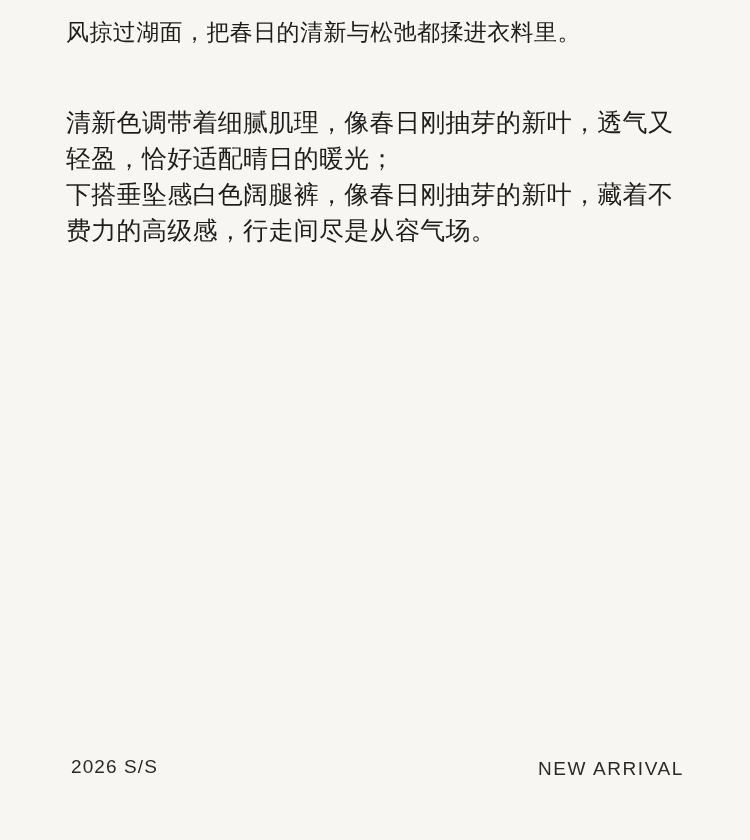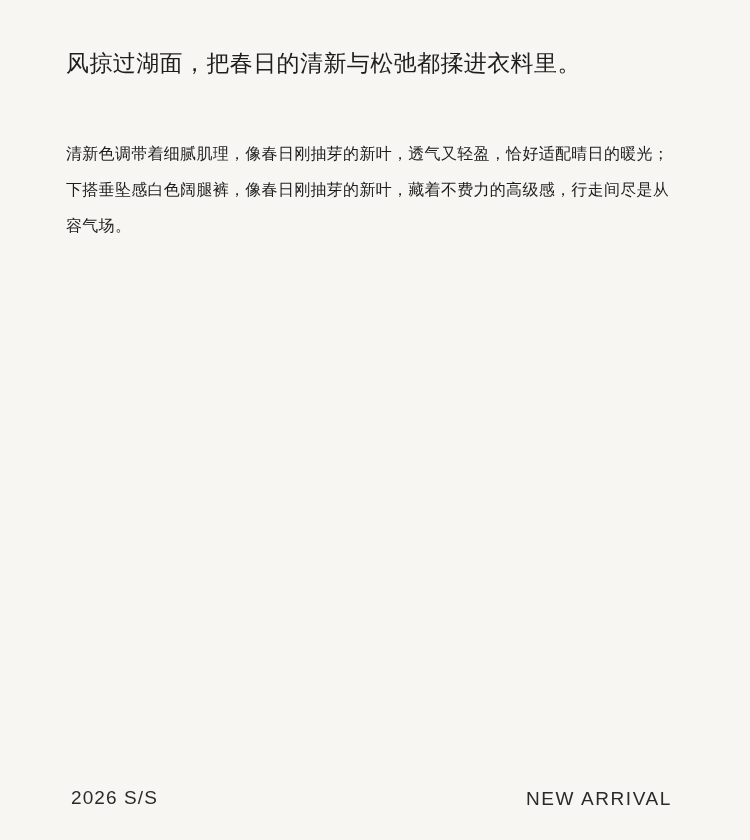--- a/index.html
+++ b/index.html
@@ -13,52 +13,53 @@
     font-family: "Liberation Sans", "DejaVu Sans", sans-serif;
     color: #222222;
     overflow: hidden;
     position: relative;
   }
   .page {
     position: relative;
     width: 750px;
     height: 840px;
     box-sizing: border-box;
-    padding: 46px 66px 0 66px;
+    padding: 15px 66px 0 66px;
   }
   .lede {
     font-size: 23px;
     line-height: 34px;
     letter-spacing: 0.4px;
     color: #1d1d1d;
     margin: 0;
     white-space: pre-wrap;
   }
   .body-block {
     margin-top: 56px;
   }
   .body-para {
-    font-size: 16px;
+    font-size: 25px;
     line-height: 36px;
     letter-spacing: 0.3px;
     color: #1d1d1d;
     margin: 0;
     white-space: pre-wrap;
     max-width: 625px;
+    font-family: Liberation Serif, serif;
   }
   .footer {
     position: absolute;
     left: 0;
-    right: 12px;
+    right: 0;
     bottom: 0;
     height: 120px;
     padding: 0 66px;
     box-sizing: border-box;
     display: flex;
-    align-items: center;
+    align-items: flex-start;
     justify-content: space-between;
   }
   .footer-left {
     font-size: 19px;
     letter-spacing: 1.1px;
     color: #2a2a2a;
     margin-top: 36px;
     padding-left: 5px;
   }
   .footer-right {

